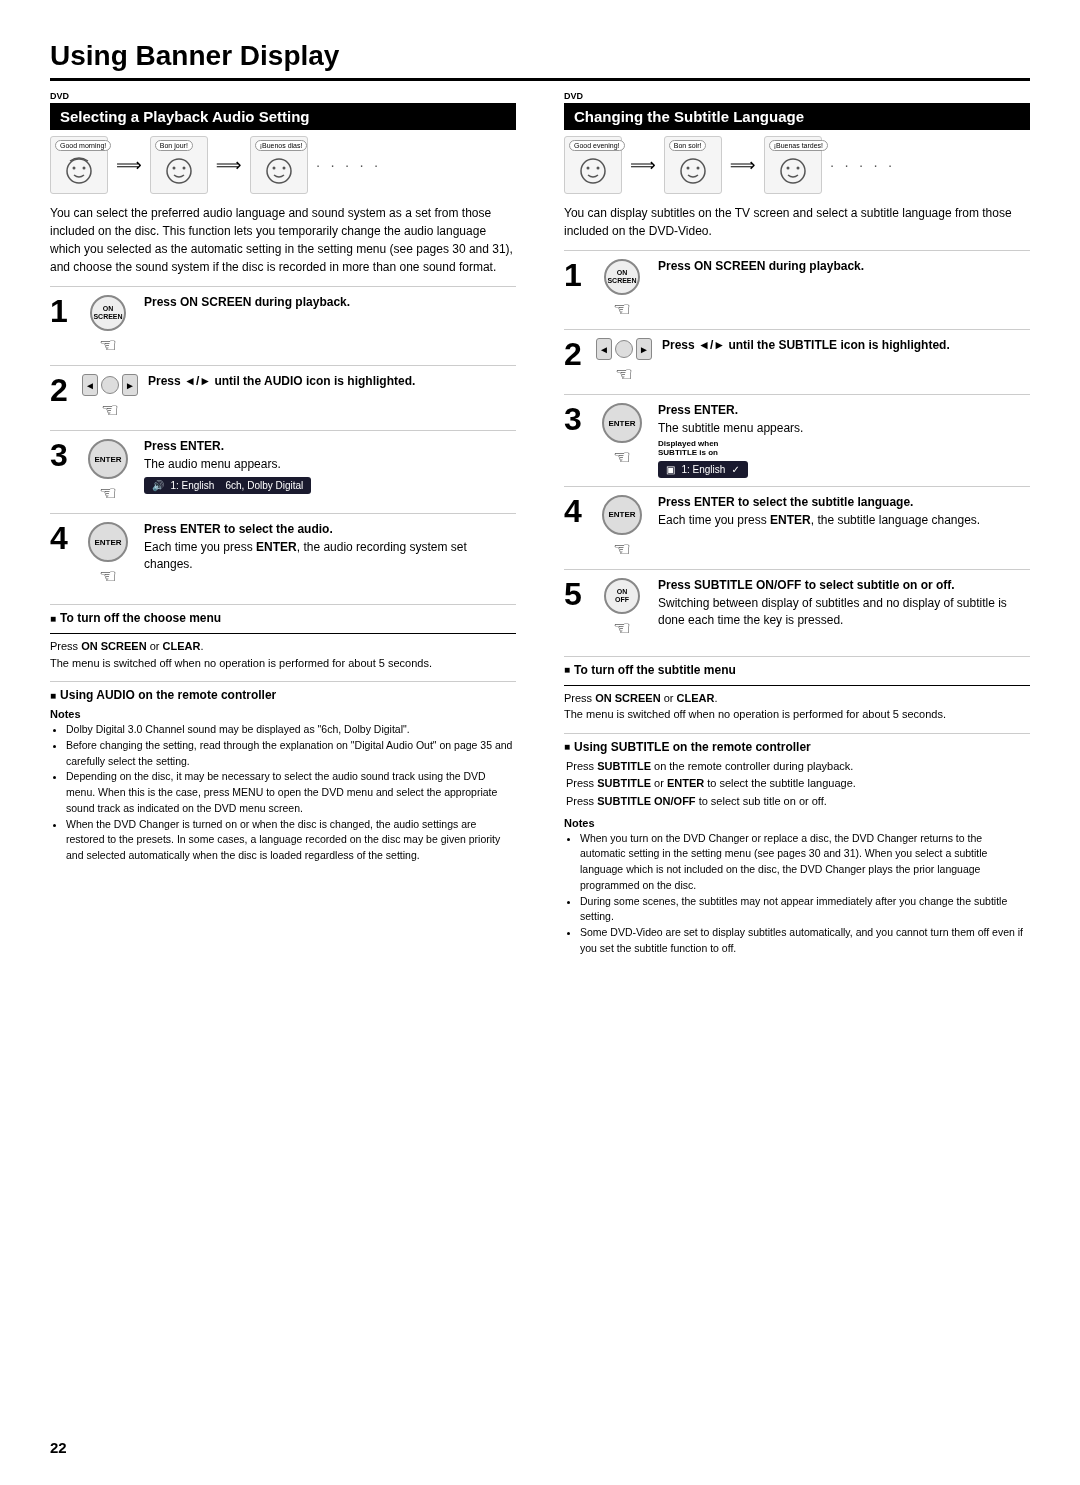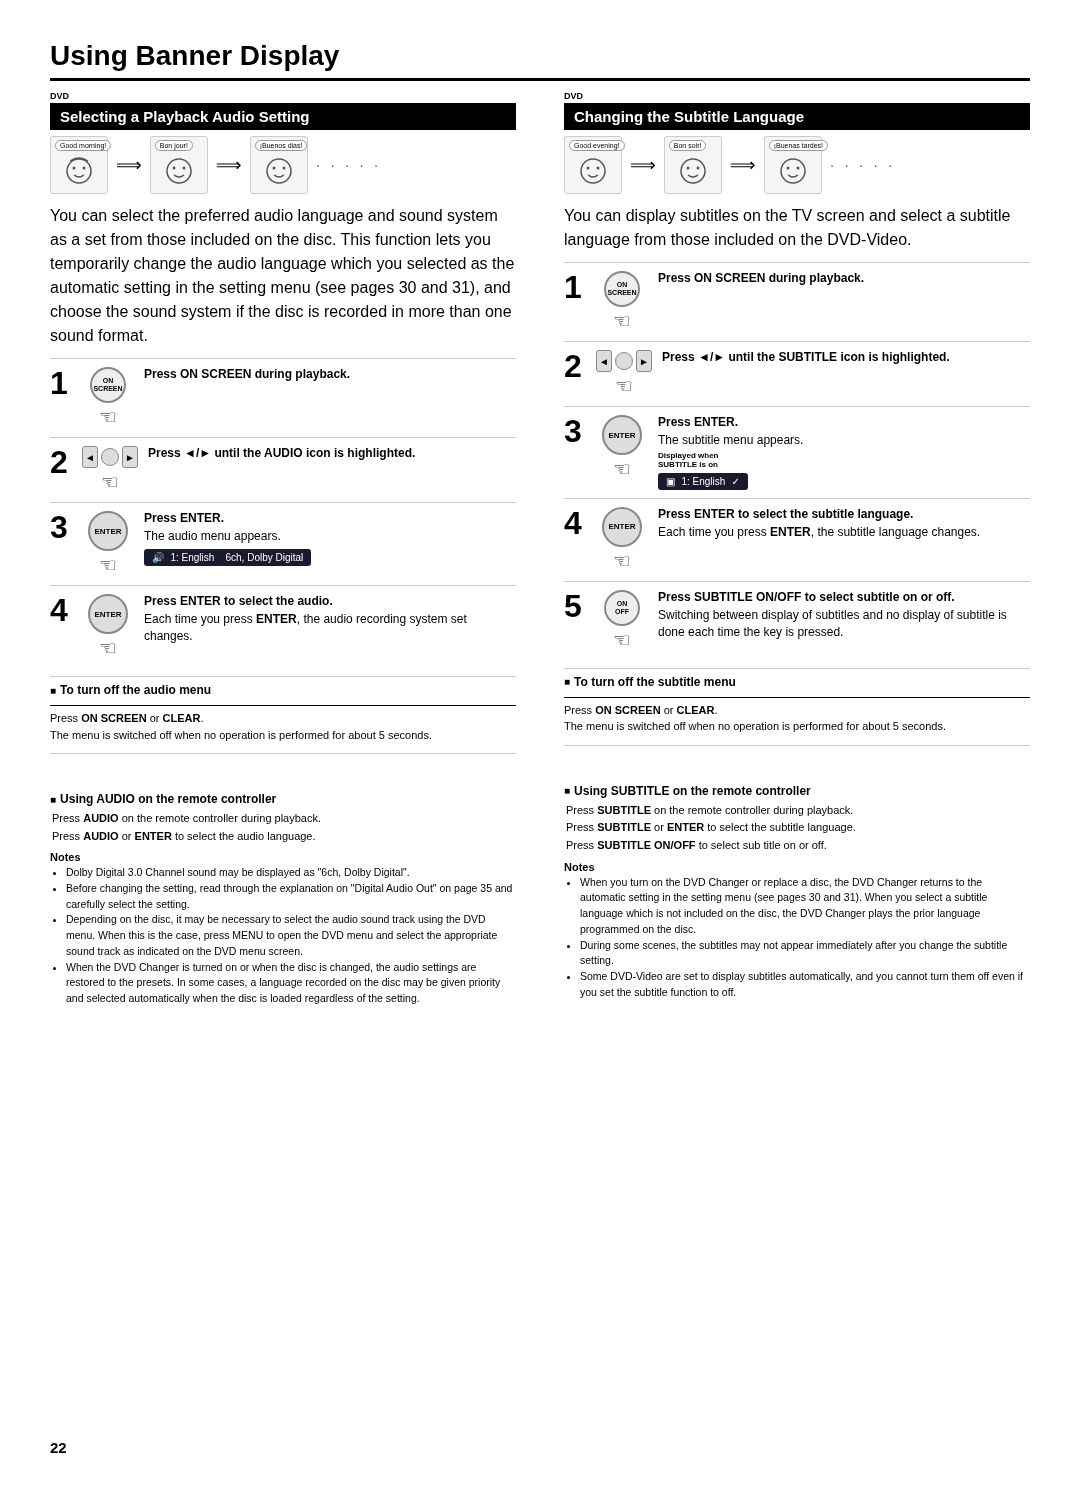--- a/index.html
+++ b/index.html
@@ -77,21 +77,21 @@
     .arrow-icon {
       font-size: 18px;
       color: #000;
     }
     .dots {
       font-size: 14px;
       letter-spacing: 3px;
       color: #555;
     }
     .body-text {
-      font-size: 16px;
+      font-size: 12px;
       line-height: 1.5;
       margin-bottom: 10px;
     }
     .step-row {
       display: flex;
       align-items: flex-start;
       border-top: 1px solid #ccc;
       padding: 8px 0;
       gap: 10px;
     }
@@ -230,21 +230,20 @@
       border-top: 1px solid #ccc;
       padding-top: 6px;
     }
     .sub-section-title {
       font-size: 12px;
       font-weight: bold;
       margin-bottom: 4px;
       display: flex;
       align-items: center;
       gap: 4px;
-      margin-top: 32px;
     }
     .sub-section-title::before {
       content: '■';
       font-size: 10px;
     }
     .sub-list {
       font-size: 11px;
       line-height: 1.6;
       list-style: none;
       padding-left: 2px;
@@ -400,34 +399,30 @@
           <div class="hand-icon">☜</div>
         </div>
       </div>
       <div class="step-content">
         <div class="step-title">Press <span class="bold">ENTER</span> to select the audio.</div>
         <div class="step-sub">Each time you press <span class="bold">ENTER</span>, the audio recording system set changes.</div>
       </div>
     </div>
 
     <div class="section-note">
-      <div class="note-header">To turn off the audio menu</div>
+      <div class="note-header">To turn off the choose menu</div>
       <div class="divider-line"></div>
       <div class="note-body">
         Press <span class="bold">ON SCREEN</span> or <span class="bold">CLEAR</span>.<br>
         The menu is switched off when no operation is performed for about 5 seconds.
       </div>
     </div>
 
     <div class="sub-section">
       <div class="sub-section-title">Using AUDIO on the remote controller</div>
-      <ol class="sub-list">
-        <li>Press <span class="bold">AUDIO</span> on the remote controller during playback.</li>
-        <li>Press <span class="bold">AUDIO</span> or <span class="bold">ENTER</span> to select the audio language.</li>
-      </ol>
     </div>
 
     <div class="notes-section">
       <div class="notes-title">Notes</div>
       <ul class="notes-list">
         <li>Dolby Digital 3.0 Channel sound may be displayed as "6ch, Dolby Digital".</li>
         <li>Before changing the setting, read through the explanation on "Digital Audio Out" on page 35 and carefully select the setting.</li>
         <li>Depending on the disc, it may be necessary to select the audio sound track using the DVD menu. When this is the case, press MENU to open the DVD menu and select the appropriate sound track as indicated on the DVD menu screen.</li>
         <li>When the DVD Changer is turned on or when the disc is changed, the audio settings are restored to the presets. In some cases, a language recorded on the disc may be given priority and selected automatically when the disc is loaded regardless of the setting.</li>
       </ul>

